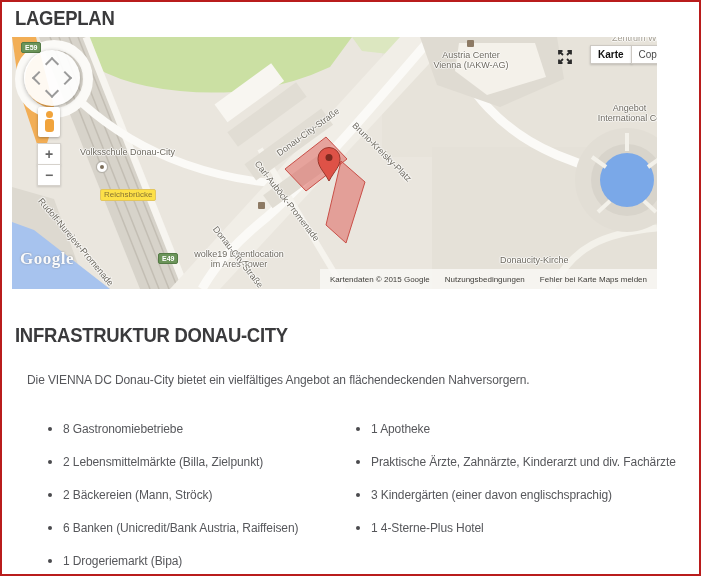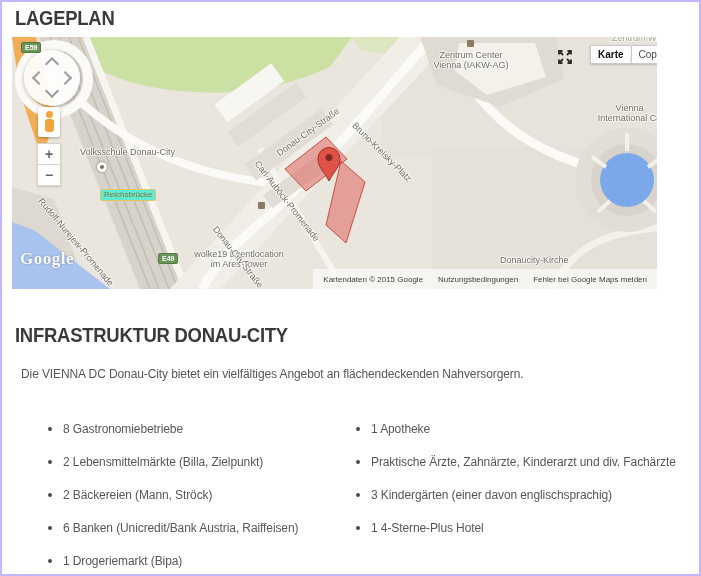--- a/index.html
+++ b/index.html
@@ -1,29 +1,29 @@
 <!DOCTYPE html>
 <html><head>
 <meta charset="utf-8">
 <style>
   html,body{margin:0;padding:0;background:#fff;}
   .page{
     position:relative;width:701px;height:576px;box-sizing:border-box;
-    border:2px solid #c4b5fd;background:#fff;overflow:hidden;
+    border:2px solid #b91c1c;background:#fff;overflow:hidden;
     font-family:"Liberation Sans",sans-serif;
   }
   .h-title{
     position:absolute;left:13px;margin:0;color:#3a3a3c;font-size:21px;
     font-weight:bold;letter-spacing:-0.3px;transform:scaleX(0.88);
     transform-origin:left top;white-space:nowrap;
   }
   #title-lageplan{top:4px;}
   #title-infra{top:321px;}
   .intro{
-    position:absolute;left:13px;top:358px;margin:6px;color:#56575b;
+    position:absolute;left:13px;top:358px;margin:12px;color:#56575b;
     font-size:12px;line-height:16px;white-space:nowrap;letter-spacing:-0.1px;
   }
   
   .lists{position:absolute;left:13px;top:404px;width:676px;display:flex;}
   .lists ul{margin:17px;padding:0;list-style:none;}
   .col-left{width:342px;}
   .col-right{width:334px;}
   .lists li{
     position:relative;padding-left:31px;margin-bottom:20px;height:13px;
     color:#56575b;font-size:12px;line-height:13px;white-space:nowrap;
@@ -41,21 +41,21 @@
   .map-art{position:absolute;left:0;top:0;}
   .mlabel{
     position:absolute;font-size:9px;line-height:10px;color:#6e6a60;
     white-space:nowrap;text-align:center;
     text-shadow:-1px 0 1px #fff,1px 0 1px #fff,0 -1px 1px #fff,0 1px 1px #fff;
   }
   .mlabel.faded{color:#a49e92;margin-left:44px;}
   .rot{transform-origin:center center;}
   .pill{
     position:absolute;font-size:8px;line-height:10px;color:#887433;
-    background:#5eead4;border:1px solid #e3c65e;border-radius:2px;
+    background:#fde047;border:1px solid #e3c65e;border-radius:2px;
     padding:0 3px;white-space:nowrap;
   }
   .shield{
     position:absolute;font-size:7px;line-height:9px;font-weight:bold;color:#fff;
     background:#6b9459;border:1px solid #547a45;border-radius:2px;padding:0 3px;
   }
   
   .pan{
     position:absolute;left:12px;top:13px;width:56px;height:56px;border-radius:50%;
     background:rgba(255,255,255,0.92);box-shadow:0 1px 4px rgba(0,0,0,0.3);
@@ -161,26 +161,26 @@
       <polygon points="273,132 314,100 335,122 294,154" fill="rgba(219,88,82,0.5)" stroke="#c94f48"></polygon>
       <polygon points="329,124 353,145 334,206 314,188" fill="rgba(219,88,82,0.5)" stroke="#c94f48"></polygon>
       <path d="M317,144 C311,133 306,130 306,121.5 a11,11 0 1 1 22,0 c0,8.5 -5,11.5 -11,22.5 z" fill="#de5247" stroke="#9a372c"></path>
       <circle cx="317" cy="120.5" r="3.5" fill="#7e2a20"></circle>
     </svg>
 
     <div class="mlabel faded" style="left:556px;top:-4px;">Zentrum Wien</div>
 
     <span class="poi-sq" style="left:455px;top:3px;"></span>
     <div class="mlabel" style="left:413px;top:13px;width:92px;">
-      <div>Zentrum Center</div>
+      <div>Austria Center</div>
       <div>Vienna (IAKW-AG)</div>
     </div>
 
     <div class="mlabel" style="left:575px;top:66px;width:85px;">
-      <div>Vienna</div>
+      <div>Angebot</div>
       <div>International Ce</div>
     </div>
 
     <div class="mlabel" style="left:68px;top:110px;">Volksschule Donau-City</div>
     <span class="poi-school" style="left:84px;top:124px;"></span>
 
     <span class="pill" style="left:88px;top:152px;">Reichsbrücke</span>
 
     <div class="mlabel rot" style="left:5px;top:200px;width:118px;transform:rotate(50deg);">Rudolf-Nurejew-Promenade</div>
 
@@ -232,21 +232,21 @@
     <div class="maptype">
       <div class="mt-btn sel">Karte</div>
       <div class="mt-btn">Copyshop</div>
     </div>
 
     <div class="glogo">Google</div>
 
     <div class="attrib">
       <span>Kartendaten © 2015 Google</span>
       <a>Nutzungsbedingungen</a>
-      <a>Fehler bei Google Maps melden</a>
+      <a>Fehler bei Karte Maps melden</a>
     </div>
   </div>
 
   <h2 class="h-title" id="title-infra">INFRASTRUKTUR DONAU-CITY</h2>
 
   <p class="intro">Die VIENNA DC Donau-City bietet ein vielfältiges Angebot an flächendeckenden Nahversorgern.</p>
 
   <div class="lists">
     <ul class="col-left">
       <li>8 Gastronomiebetriebe</li>

